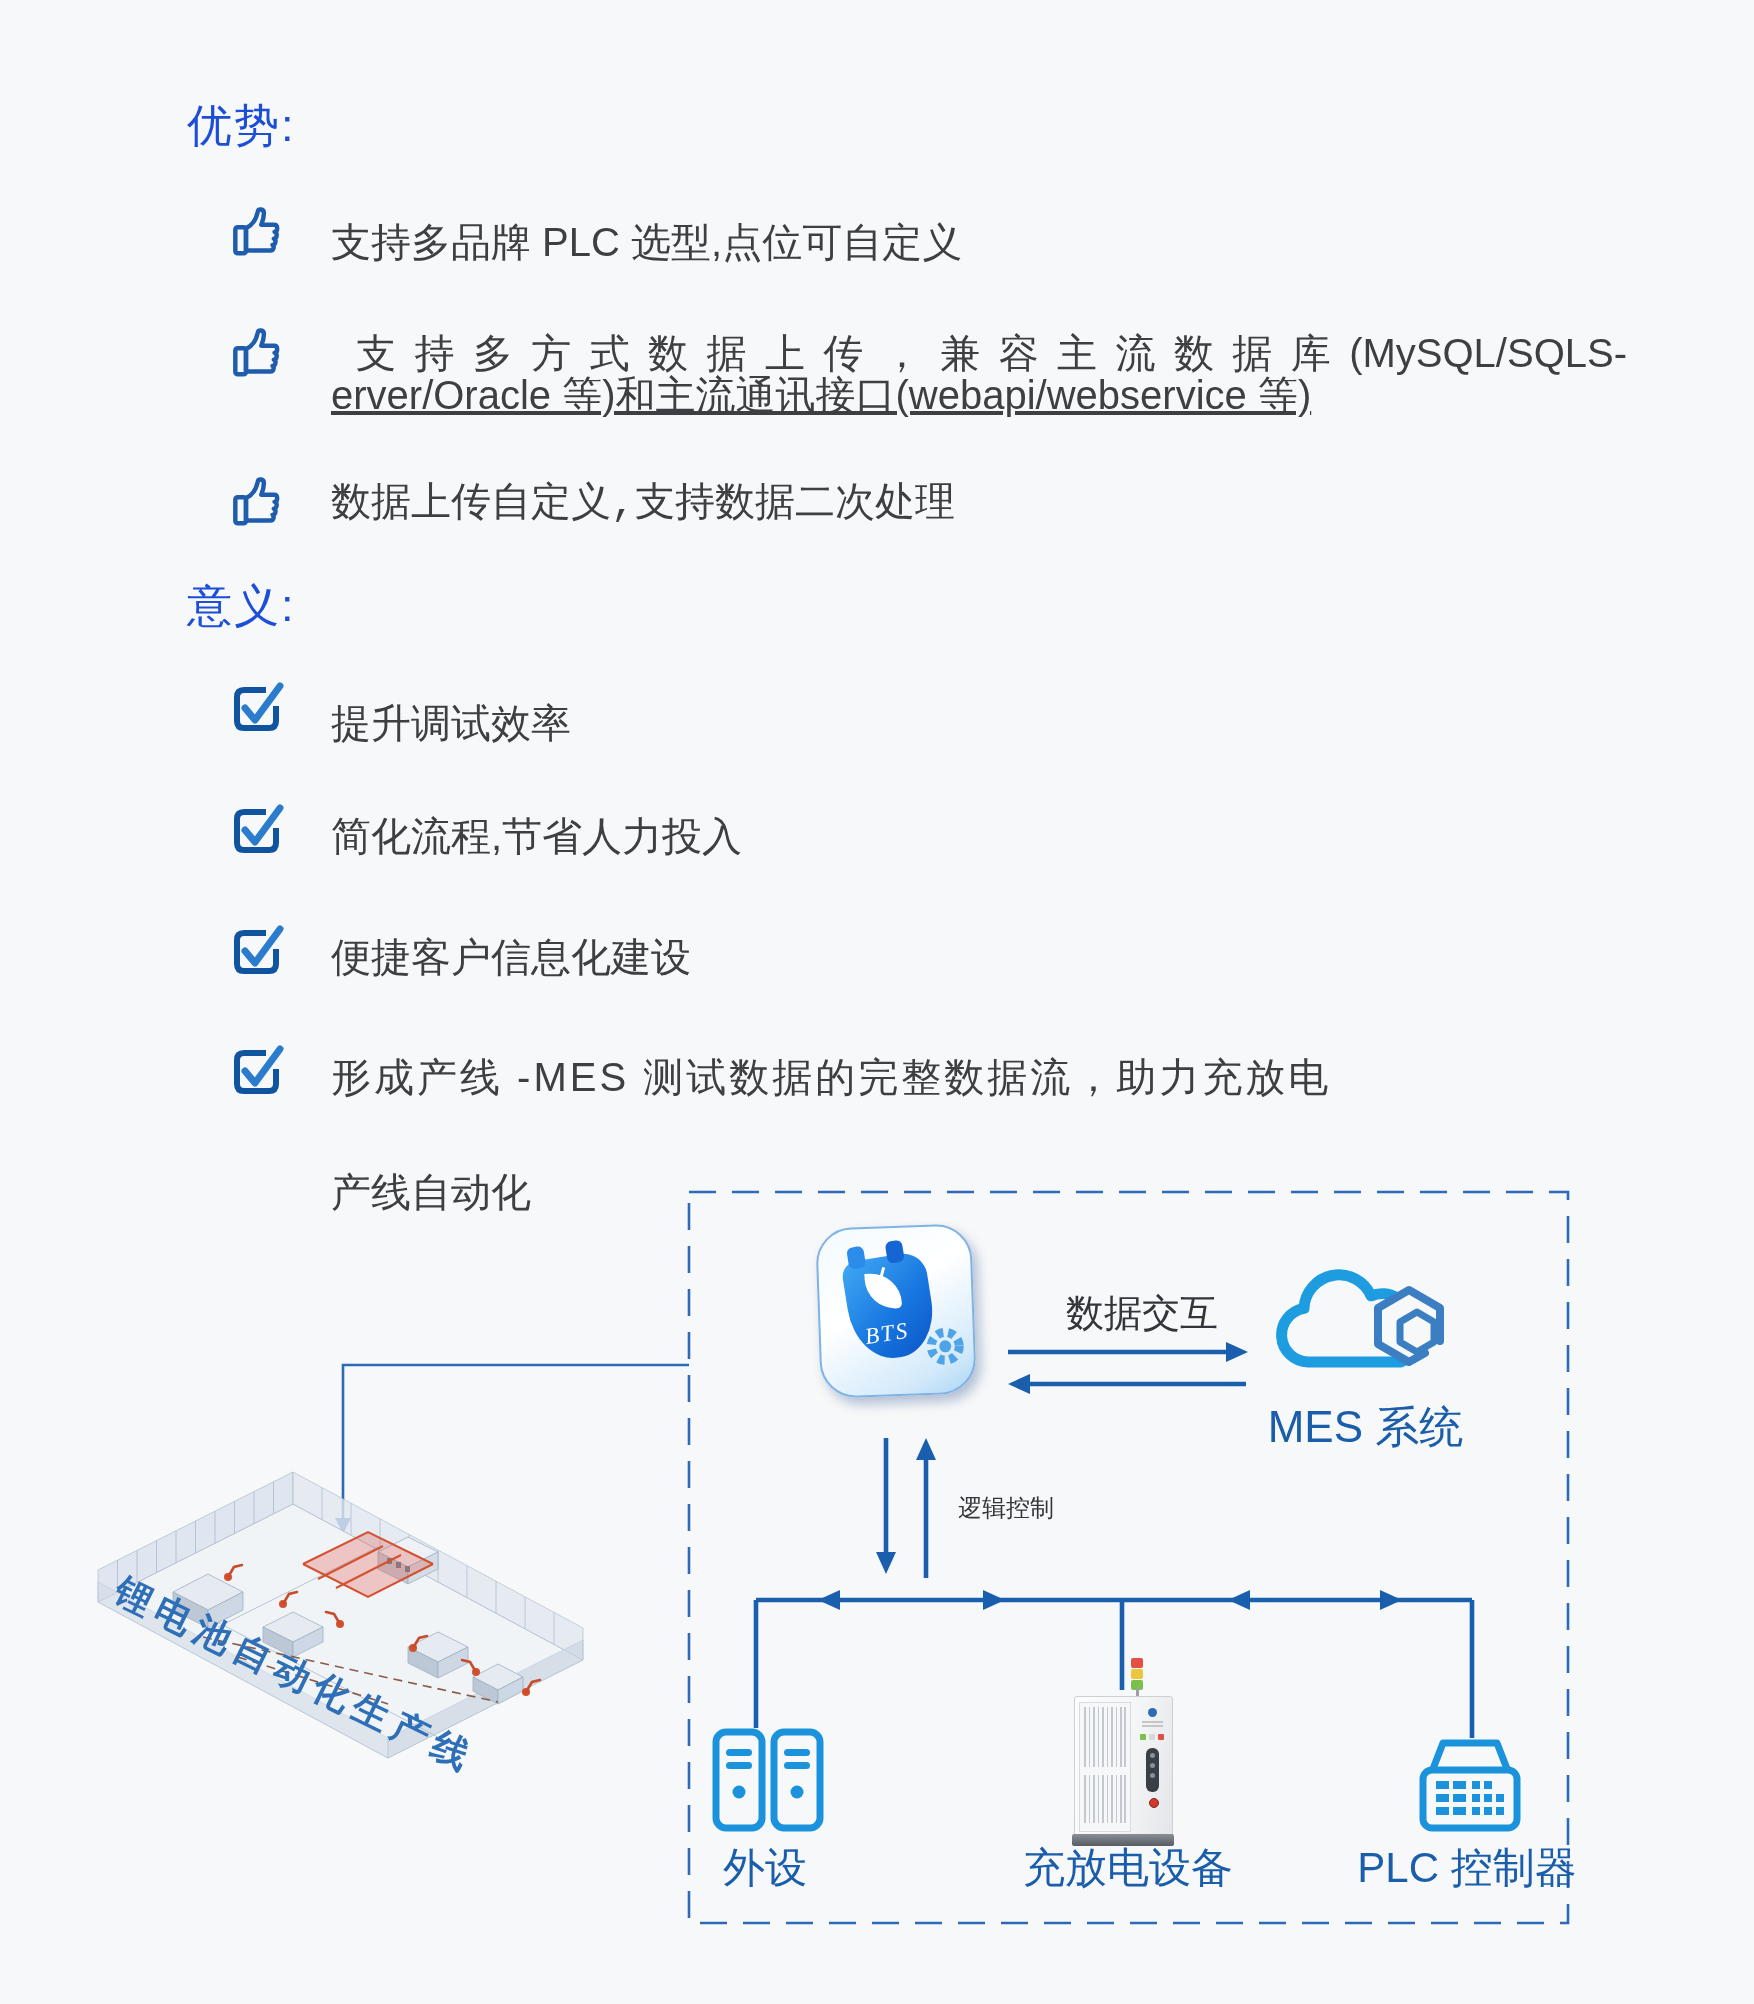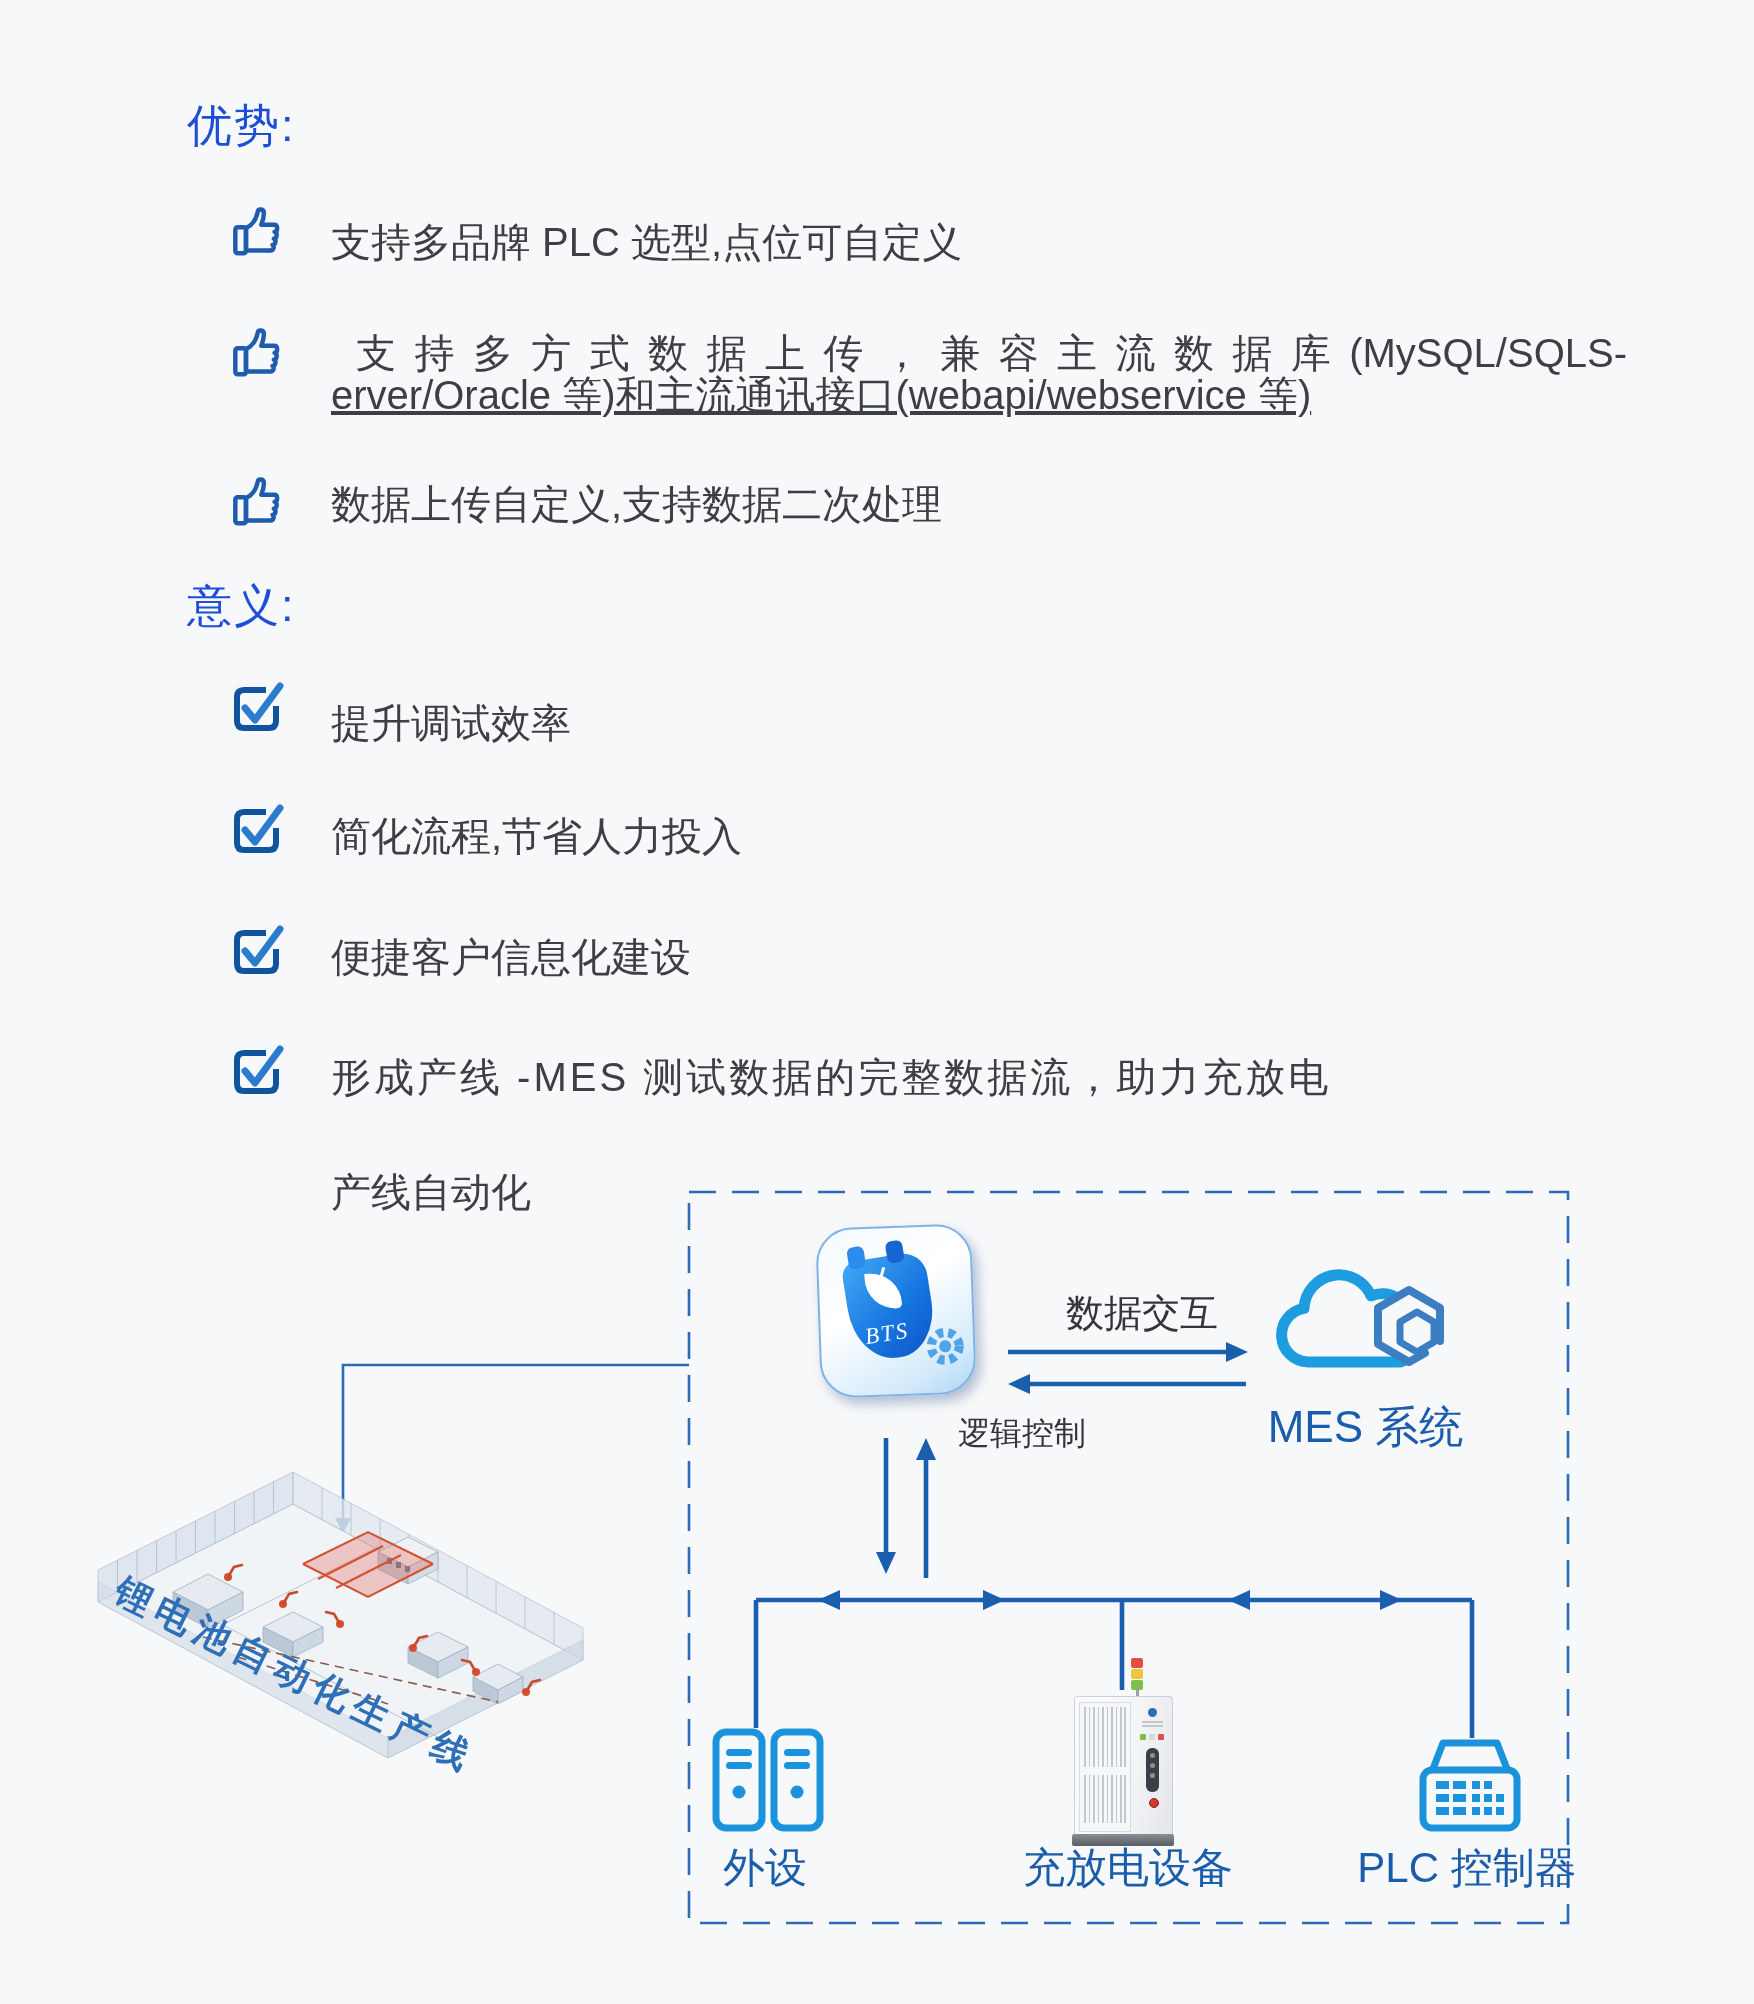--- a/index.html
+++ b/index.html
@@ -93,21 +93,21 @@
   </svg>
   <div class="row-text justify" style="top:330px;margin-left:25px;">支持多方式数据上传，兼容主流数据库(MySQL/SQLS-</div>
   <div class="row-text" style="top:372px;text-decoration:underline;">erver/Oracle 等)和主流通讯接口(webapi/webservice 等)</div>
 
   <svg class="bullet-icon" style="top:471px;" viewBox="0 0 64 64">
     <g fill="none" stroke="#1f5cad" stroke-width="4.6" stroke-linejoin="round" stroke-linecap="round">
       <rect x="5.5" y="27" width="11" height="27" rx="2.5"></rect>
       <path d="M16.5 51 V28 C23 25 27 19 28.5 11.5 C29.2 7.5 35 8 35 12.5 C35 17 33.5 21.5 32.3 24.5 H45.5 C49.5 24.5 49.8 31 46 31.8 C49.2 32.8 48.8 38.4 45.2 38.9 C48 40 47.3 45 43.9 45.3 C46 46.6 45.2 51 41.8 51 H21 Z"></path>
     </g>
   </svg>
-  <div class="row-text" style="top:481px;">数据上传自定义,支持数据二次处理</div>
+  <div class="row-text" style="top:481px;font-family:Liberation Mono, monospace;">数据上传自定义,支持数据二次处理</div>
 
   <div class="sec-heading" style="top:576px;">意义:</div>
 
   <svg class="check-icon" style="top:676px;" viewBox="0 0 58 62">
     <path d="M38 14 H16 Q9 14 9 21 V45 Q9 52 16 52 H41 Q48 52 48 45 V30" fill="none" stroke="#10539f" stroke-width="6"></path>
     <path d="M17 32 L27 44 L52 10" fill="none" stroke="#2b7ccc" stroke-width="7" stroke-linecap="round" stroke-linejoin="round"></path>
   </svg>
   <div class="row-text" style="top:691px;margin-top:9px;">提升调试效率</div>
 
   <svg class="check-icon" style="top:798px;" viewBox="0 0 58 62">
@@ -158,21 +158,21 @@
       <path d="M1122 1600 V1690" fill="none"></path>
       <path d="M1472 1600 V1738" fill="none"></path>
       <polygon points="840,1590 840,1610 818,1600" stroke="none"></polygon>
       <polygon points="983,1590 983,1610 1005,1600" stroke="none"></polygon>
       <polygon points="1250,1590 1250,1610 1228,1600" stroke="none"></polygon>
       <polygon points="1380,1590 1380,1610 1402,1600" stroke="none"></polygon>
     </g>
   </svg>
 
   <div class="diag-label-dark" style="left:1066px;top:1288px;">数据交互</div>
-  <div class="diag-label-dark" style="left:958px;top:1412px;font-size:32px;">逻辑控制</div>
+  <div class="diag-label-dark" style="left:958px;top:1492px;font-size:24px;">逻辑控制</div>
   <div class="diag-label-blue" style="left:1263px;top:1398px;width:205px;font-size:44px;">MES 系统</div>
 
   <div class="bts-icon">
     <div class="bts-back"></div>
     <div class="bts-face">
       <div class="bts-shield">
         <span class="bts-ear e1"></span>
           <span class="bts-ear e2"></span>
         <div class="bts-leaf"></div>
         <span class="bts-text">BTS</span>

